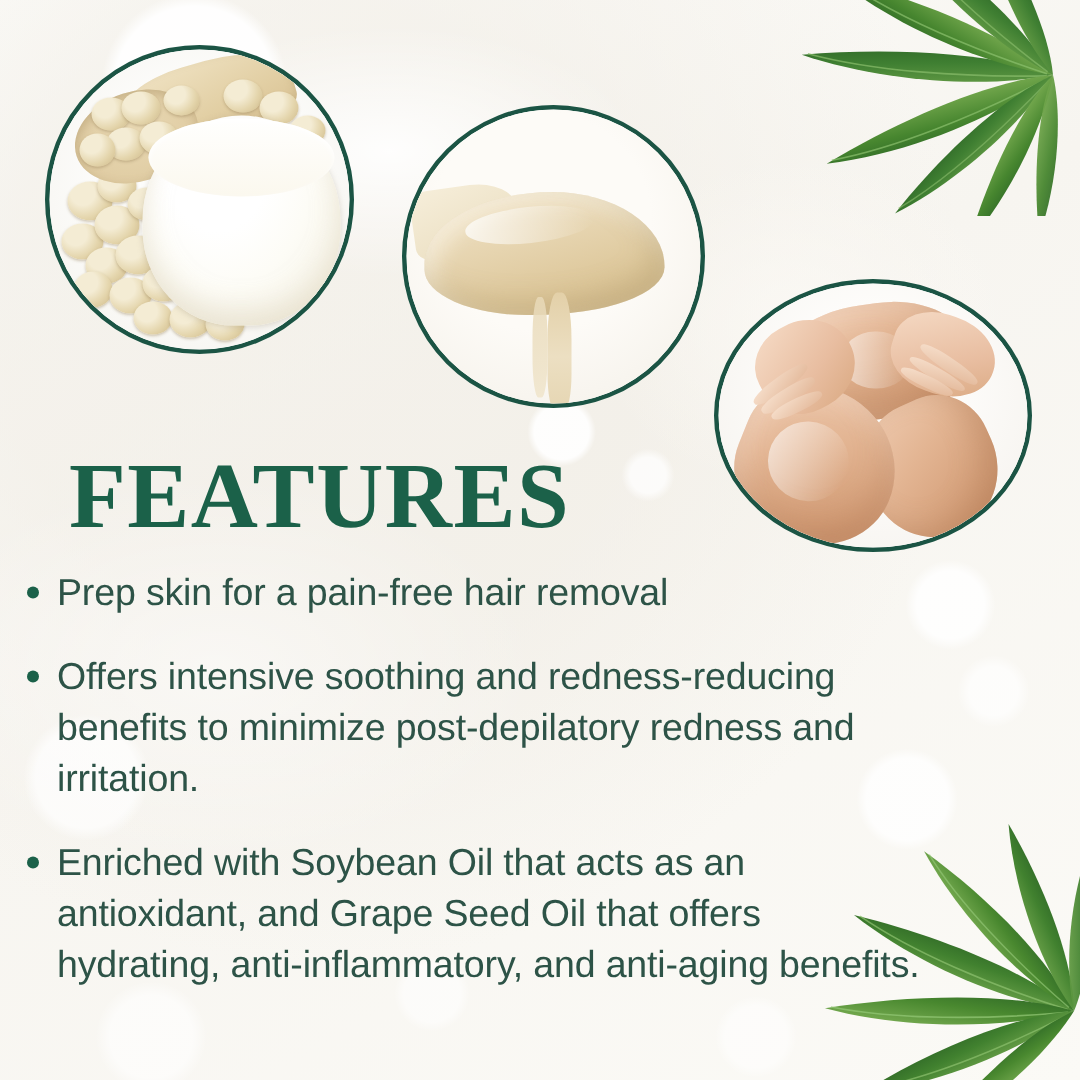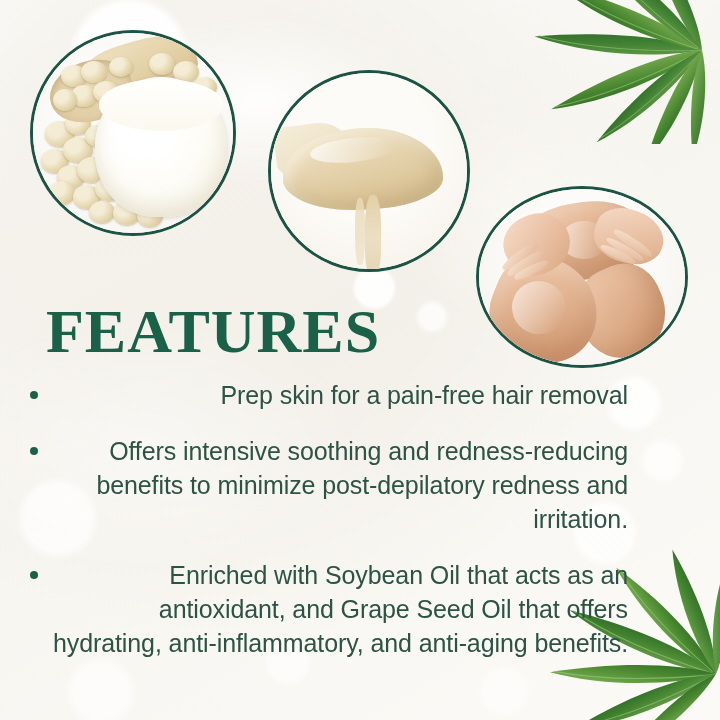--- a/index.html
+++ b/index.html
@@ -9,21 +9,20 @@
     width:720px; height:720px;
     overflow:hidden;
     font-family:"Liberation Sans", sans-serif;
   }
 
   #banner {
     position:relative;
     width:720px; height:720px;
     background:#fbfaf7;
     overflow:hidden;
-    text-align:right;
   }
 
   
   .bg-base {
     position:absolute; inset:0;
     background:
       radial-gradient(circle at 18% 8%,  rgba(255,255,255,.95) 0 6%,  rgba(255,255,255,0) 7%),
       radial-gradient(circle at 52% 40%, rgba(255,255,255,.90) 0 3.2%, rgba(255,255,255,0) 4%),
       radial-gradient(circle at 60% 44%, rgba(255,255,255,.75) 0 2%,  rgba(255,255,255,0) 3%),
       radial-gradient(circle at 88% 56%, rgba(255,255,255,.85) 0 3%,  rgba(255,255,255,0) 4%),
@@ -204,21 +203,21 @@
     font-family:"Liberation Serif", serif;
     font-weight:bold;
     font-size:62px;
     line-height:62px;
     letter-spacing:1px;
     color:#1b6149;
     white-space:nowrap;
   }
 
   #feature-list {
-    position:absolute; left:28px; top:378px;
+    position:absolute; left:16px; top:378px;
     width:600px;
     list-style:none;
   }
   #feature-list li {
     position:relative;
     padding-left:22px;
     margin-bottom:22px;
     font-size:25px;
     line-height:34px;
     color:#2d5347;

